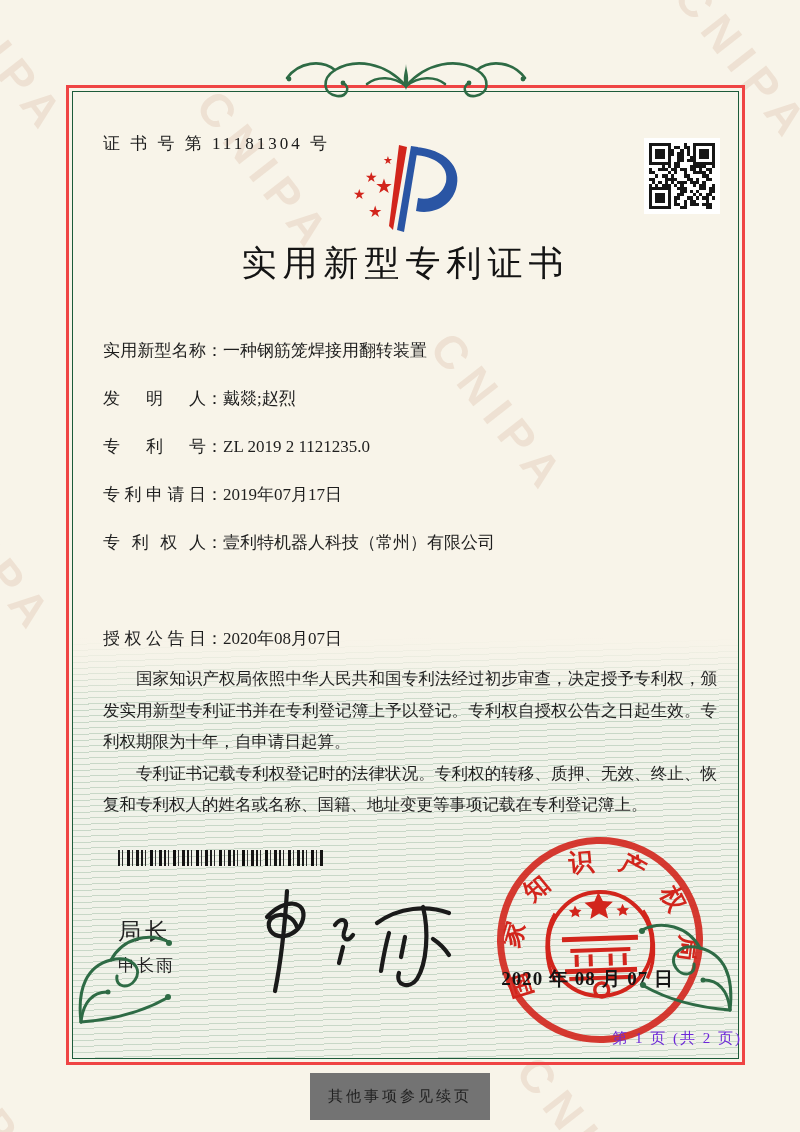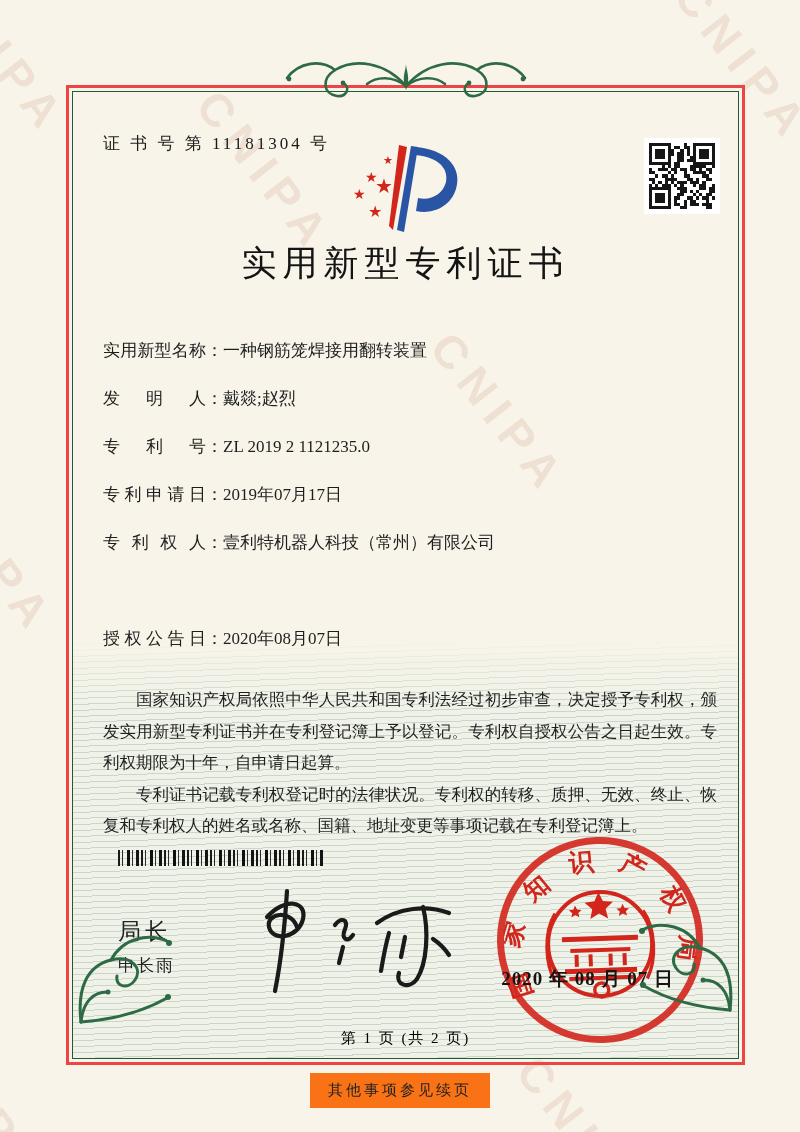--- a/index.html
+++ b/index.html
@@ -95,21 +95,21 @@
   .fvalue {
     display:inline-block; vertical-align:top;
     max-width:505px; line-height:24px;
   }
   .grant2 { position:absolute; left:349px; top:0; white-space:nowrap; }
   .grant2 .flabel { width:103px; }
   
   .legal {
     position:absolute; left:34px; top:575px; width:614px;
     font-size:16.5px; line-height:31.5px;
-    text-align:justify; color:#1f1f1f;margin-top:21px;
+    text-align:justify; color:#1f1f1f;
   }
   .legal p { text-indent:2em; }
   
   .barcode {
     position:absolute; left:49px; top:762px;
     width:206px; height:16px;
     background:repeating-linear-gradient(90deg,
       #191919 0 2px, transparent 2px 4px,
       #2a2a2a 4px 5px, transparent 5px 9px,
       #101010 9px 12px, transparent 12px 14px,
@@ -130,27 +130,27 @@
   }
   .seal-date {
     position:absolute; left:-4px; top:122px;
     font-size:19px; font-weight:bold; color:#141414;
     letter-spacing:1px; white-space:nowrap;
     transform:rotate(2deg);
   }
   
   .page-note {
     position:absolute; left:0; right:0; top:941px;
-    text-align:center; font-size:15px; letter-spacing:2px; color:#000000;
+    text-align:right; font-size:15px; letter-spacing:2px; color:#6d28d9;
   }
   .footer-note {
     position:absolute; left:50%; top:1073px;
     transform:translateX(-50%);
-    background:#f97316;
-    padding:8px 18px;
+    background:#737373;
+    padding:14px 18px;
     font-size:15px; letter-spacing:3px; color:#222;
     z-index:3;
   }
 </style>
 </head>
 <body>
 
 <span class="wm" style="left:-38px; top:-38px;">CNIPA</span>
 <span class="wm" style="left:228px; top:80px;">CNIPA</span>
 <span class="wm" style="left:462px; top:322px;">CNIPA</span>

